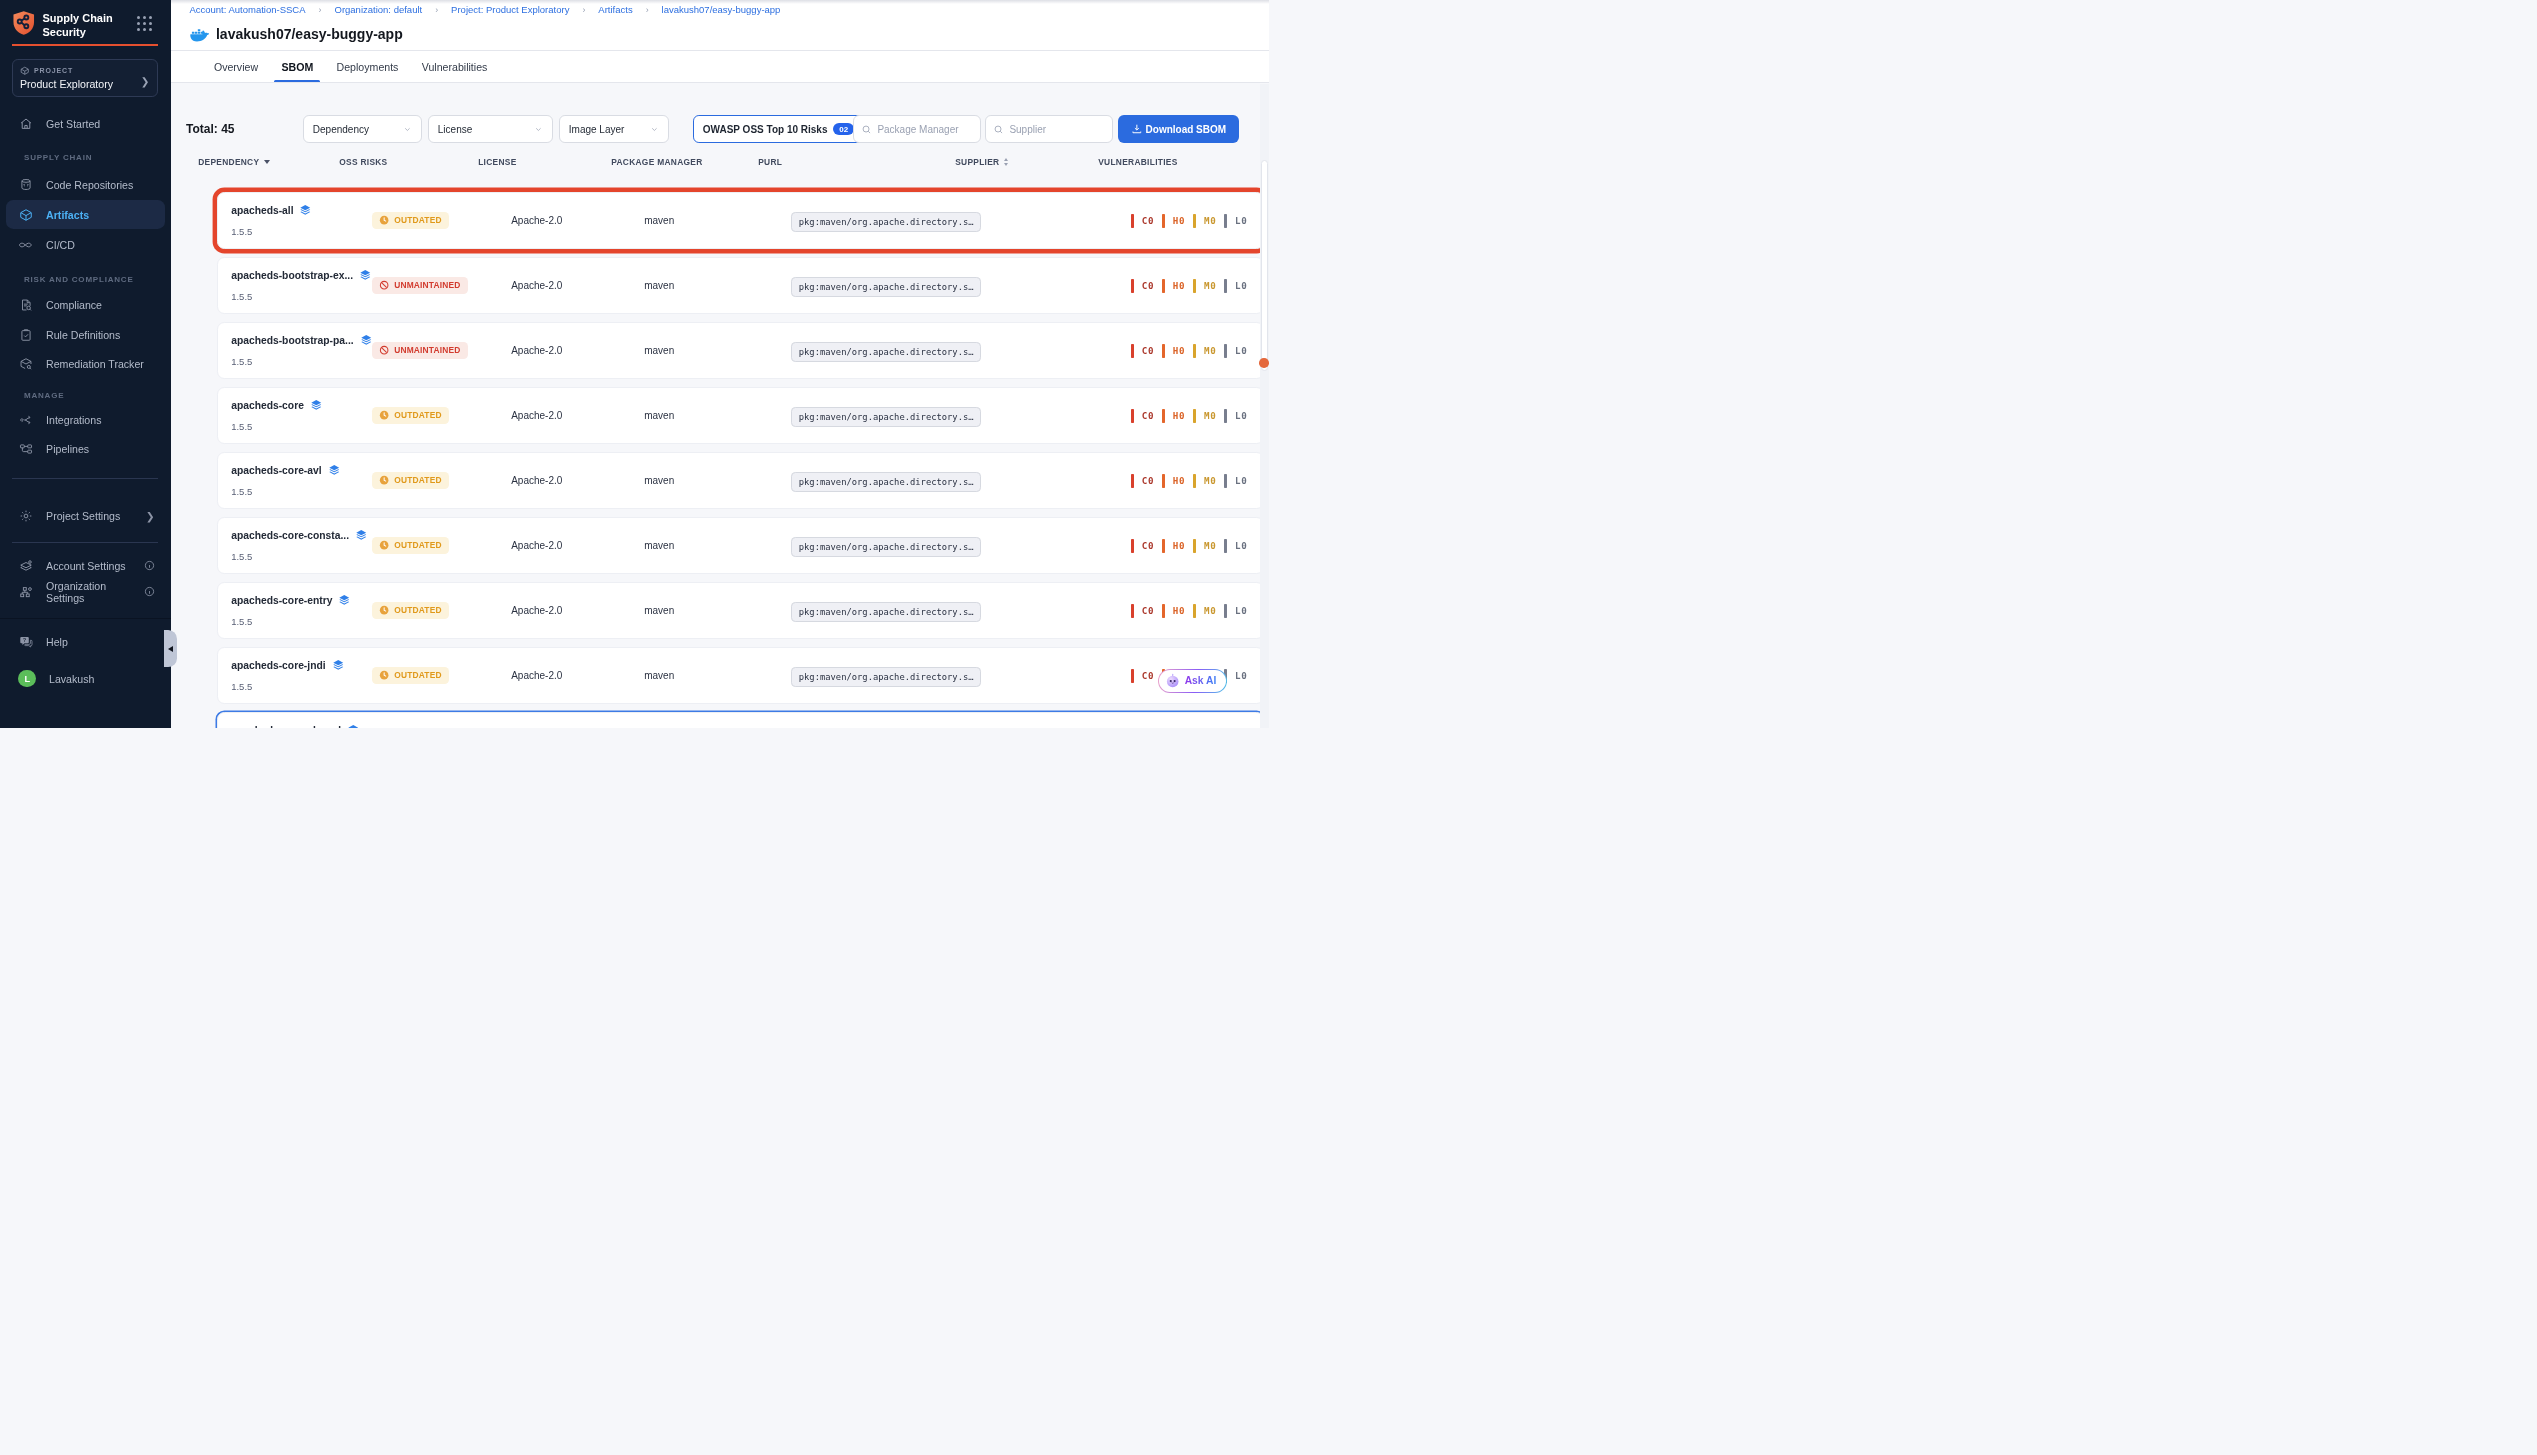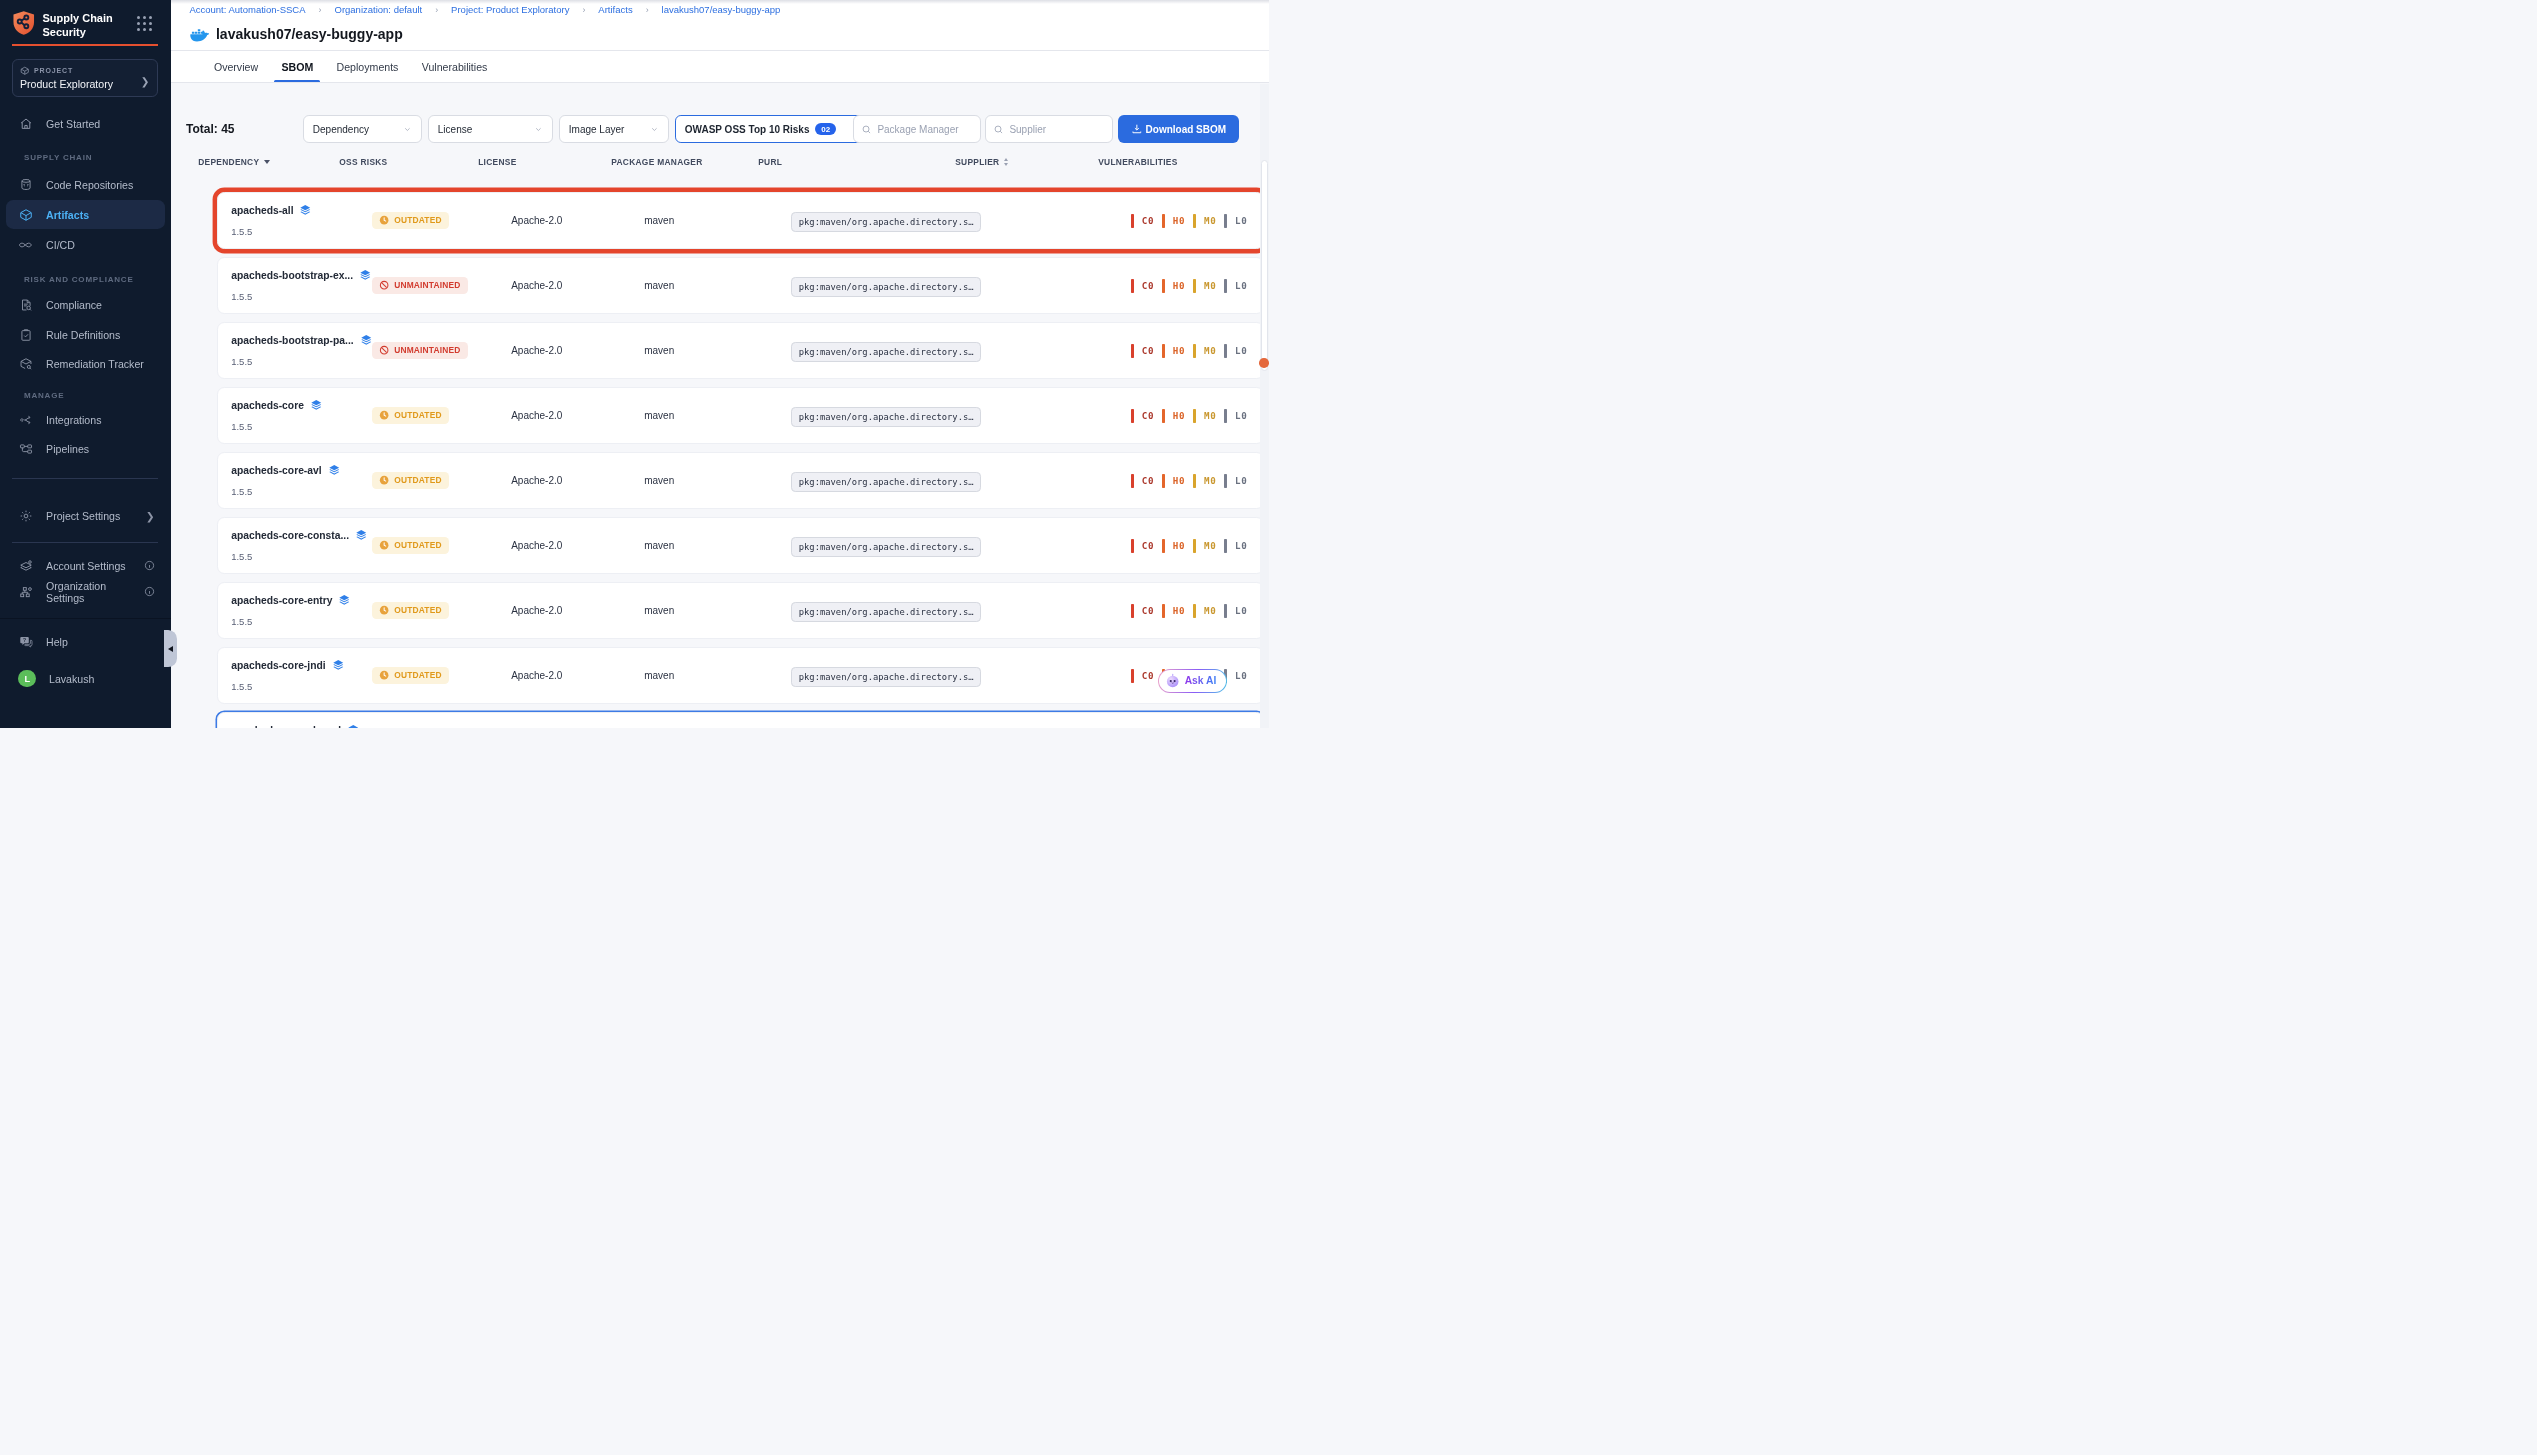--- a/index.html
+++ b/index.html
@@ -388,21 +388,21 @@
     </span>
 </div>
 <div class="ctrl" style="left:559px;width:110px">
   <span>Image Layer</span>
   <span class="chev">
       <svg width="8.8" height="8.8" viewBox="0 0 24 24" fill="none" stroke="currentColor" stroke-width="2">
         <path d="m6 9 6 6 6-6"></path>
       </svg>
     </span>
 </div>
-<div class="ctrl owasp" style="left:675px;width:206px">
+<div class="ctrl owasp" style="left:693px;width:206px">
   <span>OWASP OSS Top 10 Risks</span>
   <span class="count-badge">02</span>
   <span class="chev">
       <svg width="8.8" height="8.8" viewBox="0 0 24 24" fill="none" stroke="currentColor" stroke-width="2">
         <path d="m6 9 6 6 6-6"></path>
       </svg>
     </span>
 </div>
 <div class="searchbox" style="left:853px;width:128px">
   <span>

